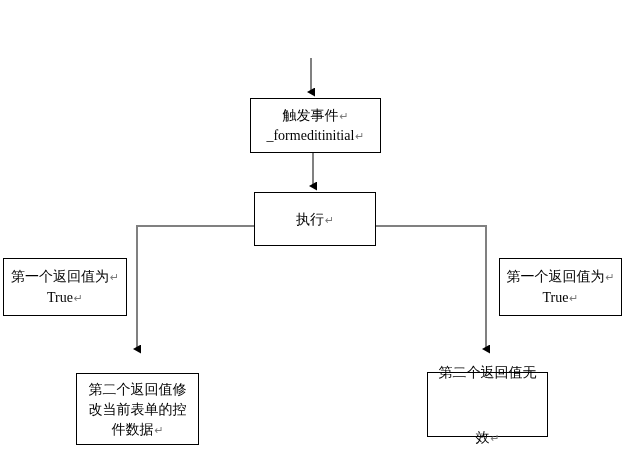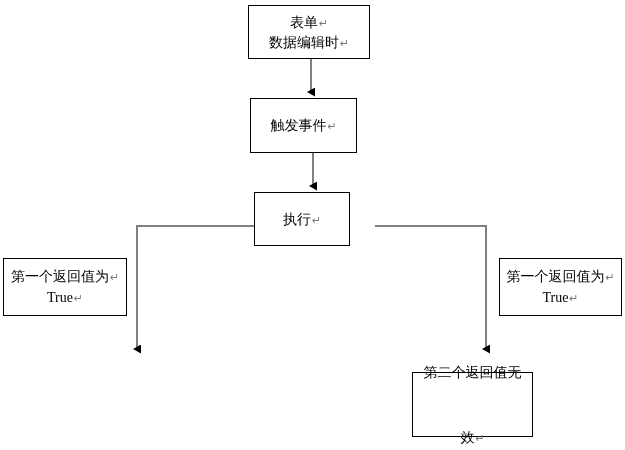--- a/index.html
+++ b/index.html
@@ -72,42 +72,44 @@
 
     <line x1="311" y1="58" x2="311" y2="92" stroke="#808080" stroke-width="2" marker-end="url(#arrowBlack)"></line>
 
     <line x1="313" y1="152" x2="313" y2="186" stroke="#808080" stroke-width="2" marker-end="url(#arrowBlack)"></line>
 
     <path d="M254,226 L137,226 L137,349" stroke="#808080" stroke-width="2" fill="none" marker-end="url(#arrowBlack)"></path>
 
     <path d="M375,226 L486,226 L486,349" stroke="#808080" stroke-width="2" fill="none" marker-end="url(#arrowBlack)"></path>
   </svg>
 
-  <div class="node" style="left:248px; top:5px; width:122px; height:54px;">
-    <span class="ln"><span class="cjk">表单</span><span class="pilcrow">↵</span></span>
-    <span class="ln"><span class="cjk">数据编辑时</span><span class="pilcrow">↵</span></span>
+
+  <div class="node" style="left:250px; top:98px; width:131px; height:55px;">
+    <span class="ln"><span class="cjk">触发事件</span><span class="pilcrow">↵</span></span>
+    <span class="ln"><span class="latin">_formeditinitial</span><span class="pilcrow">↵</span></span>
   </div>
 
-  <div class="node" style="left:250px; top:98px; width:107px; height:55px;">
-    <span class="ln"><span class="cjk">触发事件</span><span class="pilcrow">↵</span></span>
-  </div>
-
-  <div class="node" style="left:254px; top:192px; width:96px; height:54px;">
+  <div class="node" style="left:254px; top:192px; width:122px; height:54px;">
     <span class="ln"><span class="cjk">执行</span><span class="pilcrow">↵</span></span>
   </div>
 
   <div class="node" style="left:3px; top:258px; width:124px; height:58px;">
     <span class="ln"><span class="cjk">第一个返回值为</span><span class="pilcrow">↵</span></span>
     <span class="ln"><span class="latin">True</span><span class="pilcrow">↵</span></span>
   </div>
 
   <div class="node" style="left:499px; top:258px; width:123px; height:58px;">
     <span class="ln"><span class="cjk">第一个返回值为</span><span class="pilcrow">↵</span></span>
     <span class="ln"><span class="latin">True</span><span class="pilcrow">↵</span></span>
   </div>
 
+  <div class="node" style="left:76px; top:373px; width:123px; height:72px;">
+    <span class="ln"><span class="cjk">第二个返回值修</span></span>
+    <span class="ln"><span class="cjk">改当前表单的控</span></span>
+    <span class="ln"><span class="cjk">件数据</span><span class="pilcrow">↵</span></span>
+  </div>
 
-  <div class="node" style="left:412px; top:372px; width:121px; height:65px;gap:45px;">
+  <div class="node" style="left:427px; top:372px; width:121px; height:65px;gap:45px;">
     <span class="ln"><span class="cjk">第二个返回值无</span></span>
     <span class="ln"><span class="cjk">效</span><span class="pilcrow">↵</span></span>
   </div>
 
 </div>
 
 </body></html>

